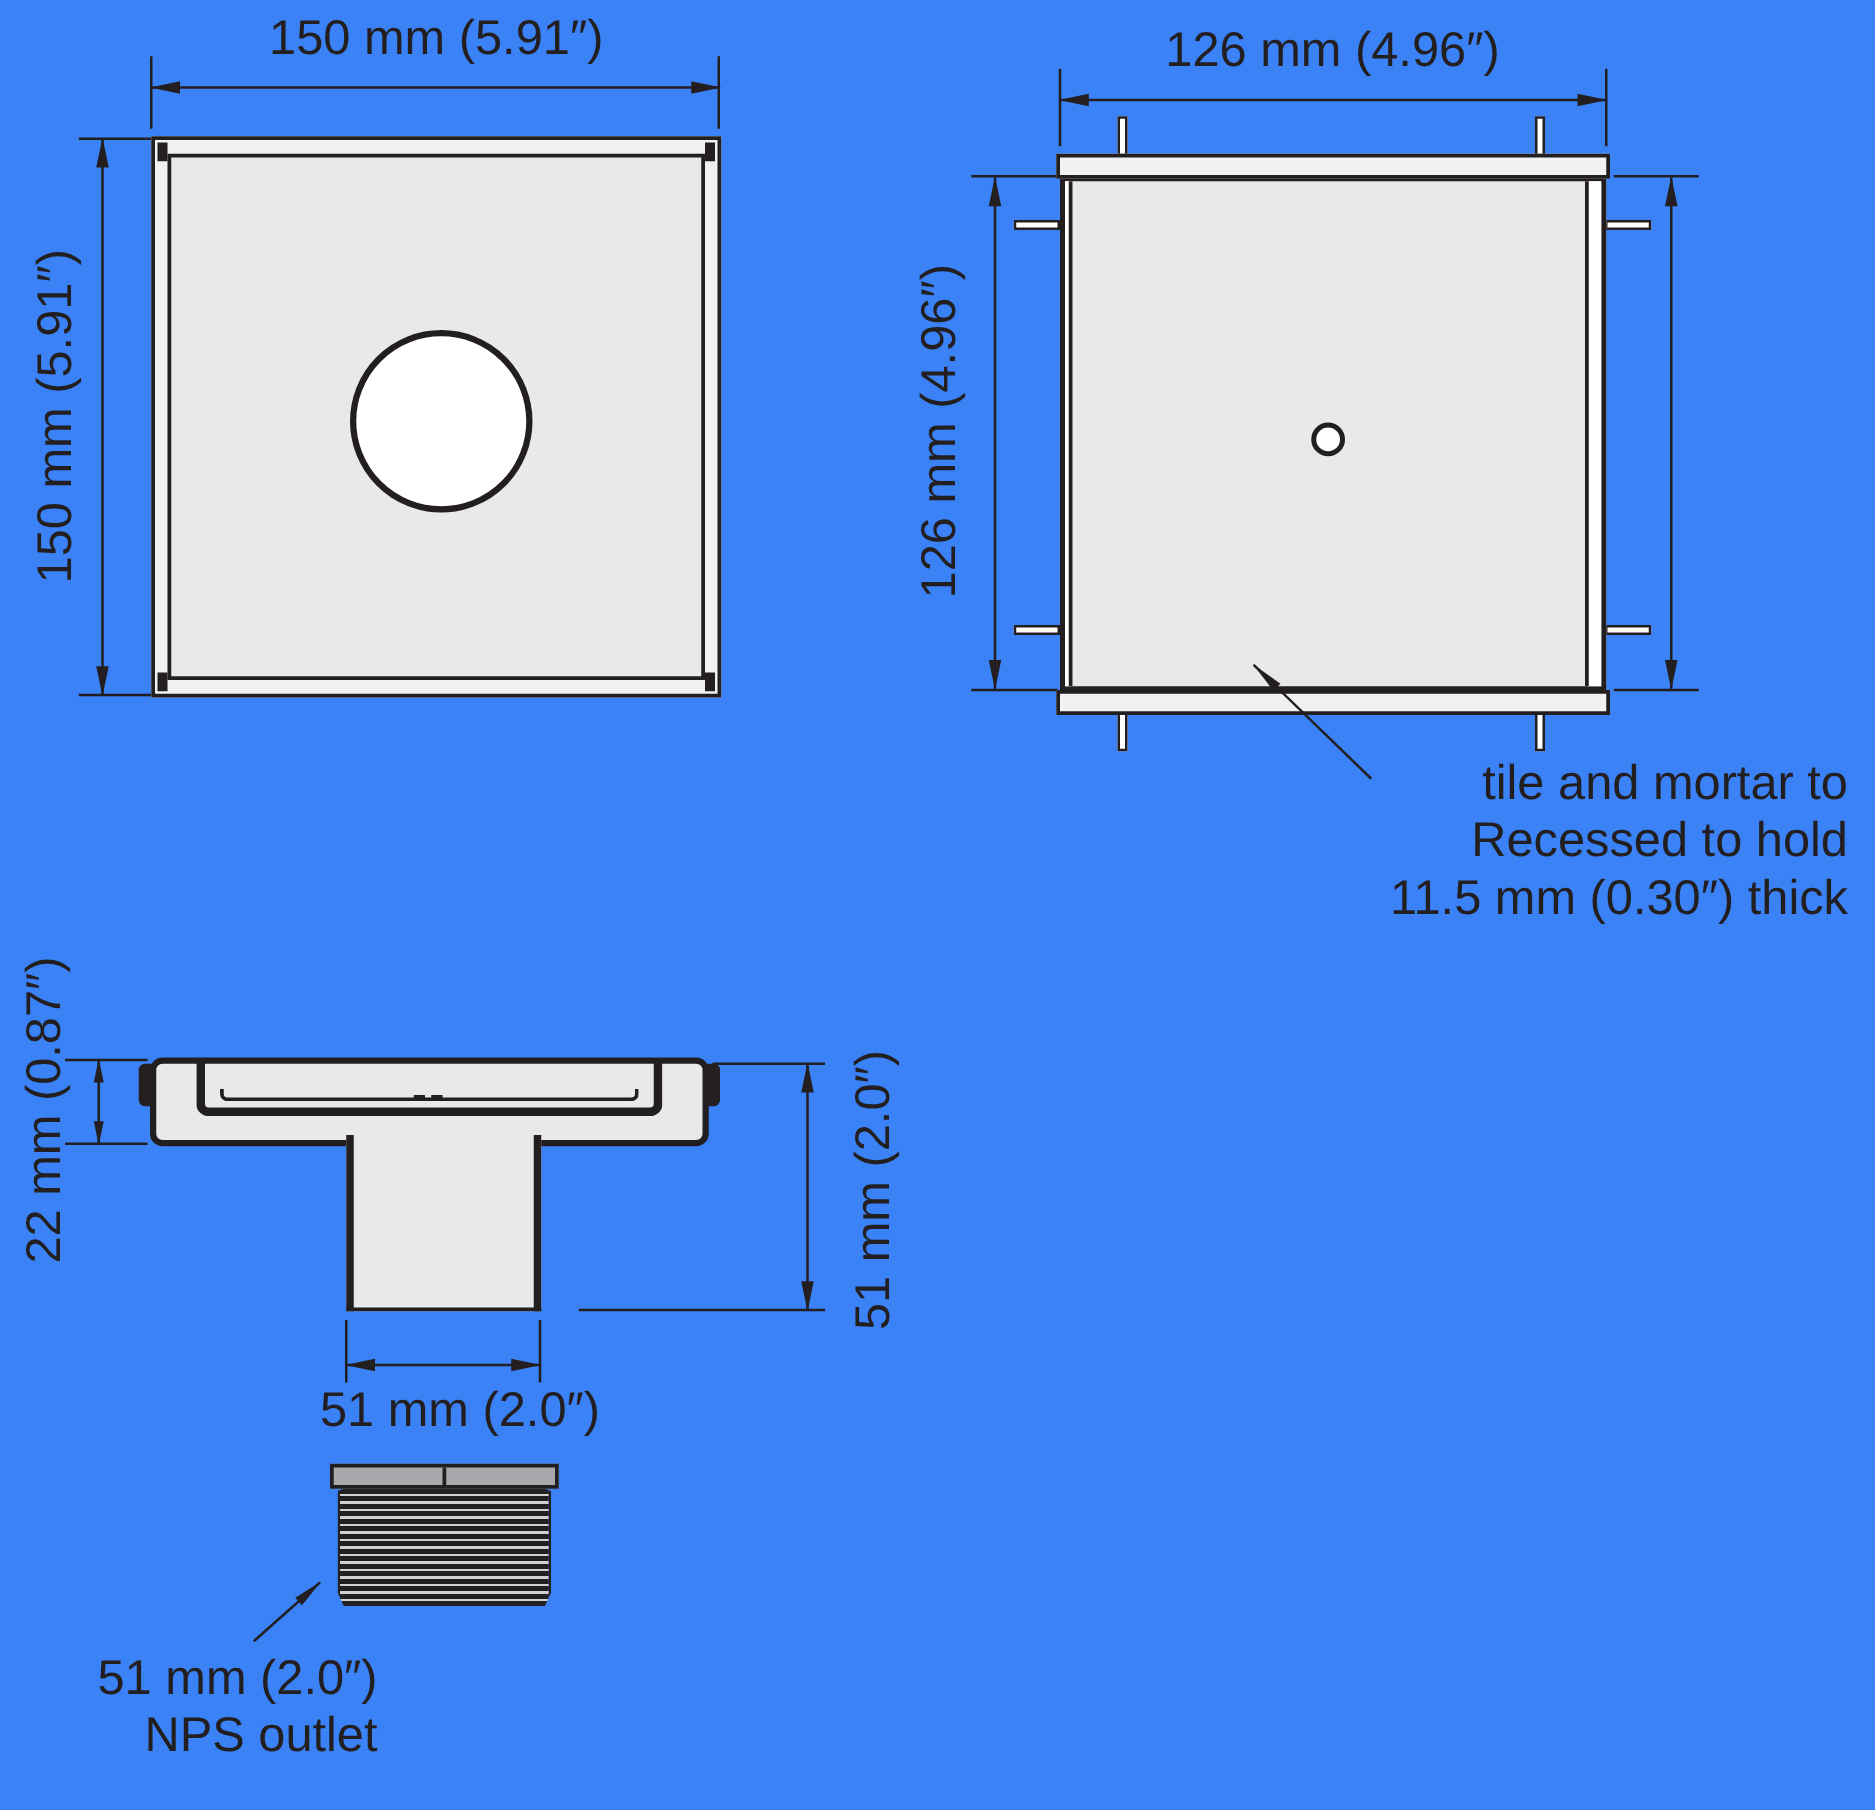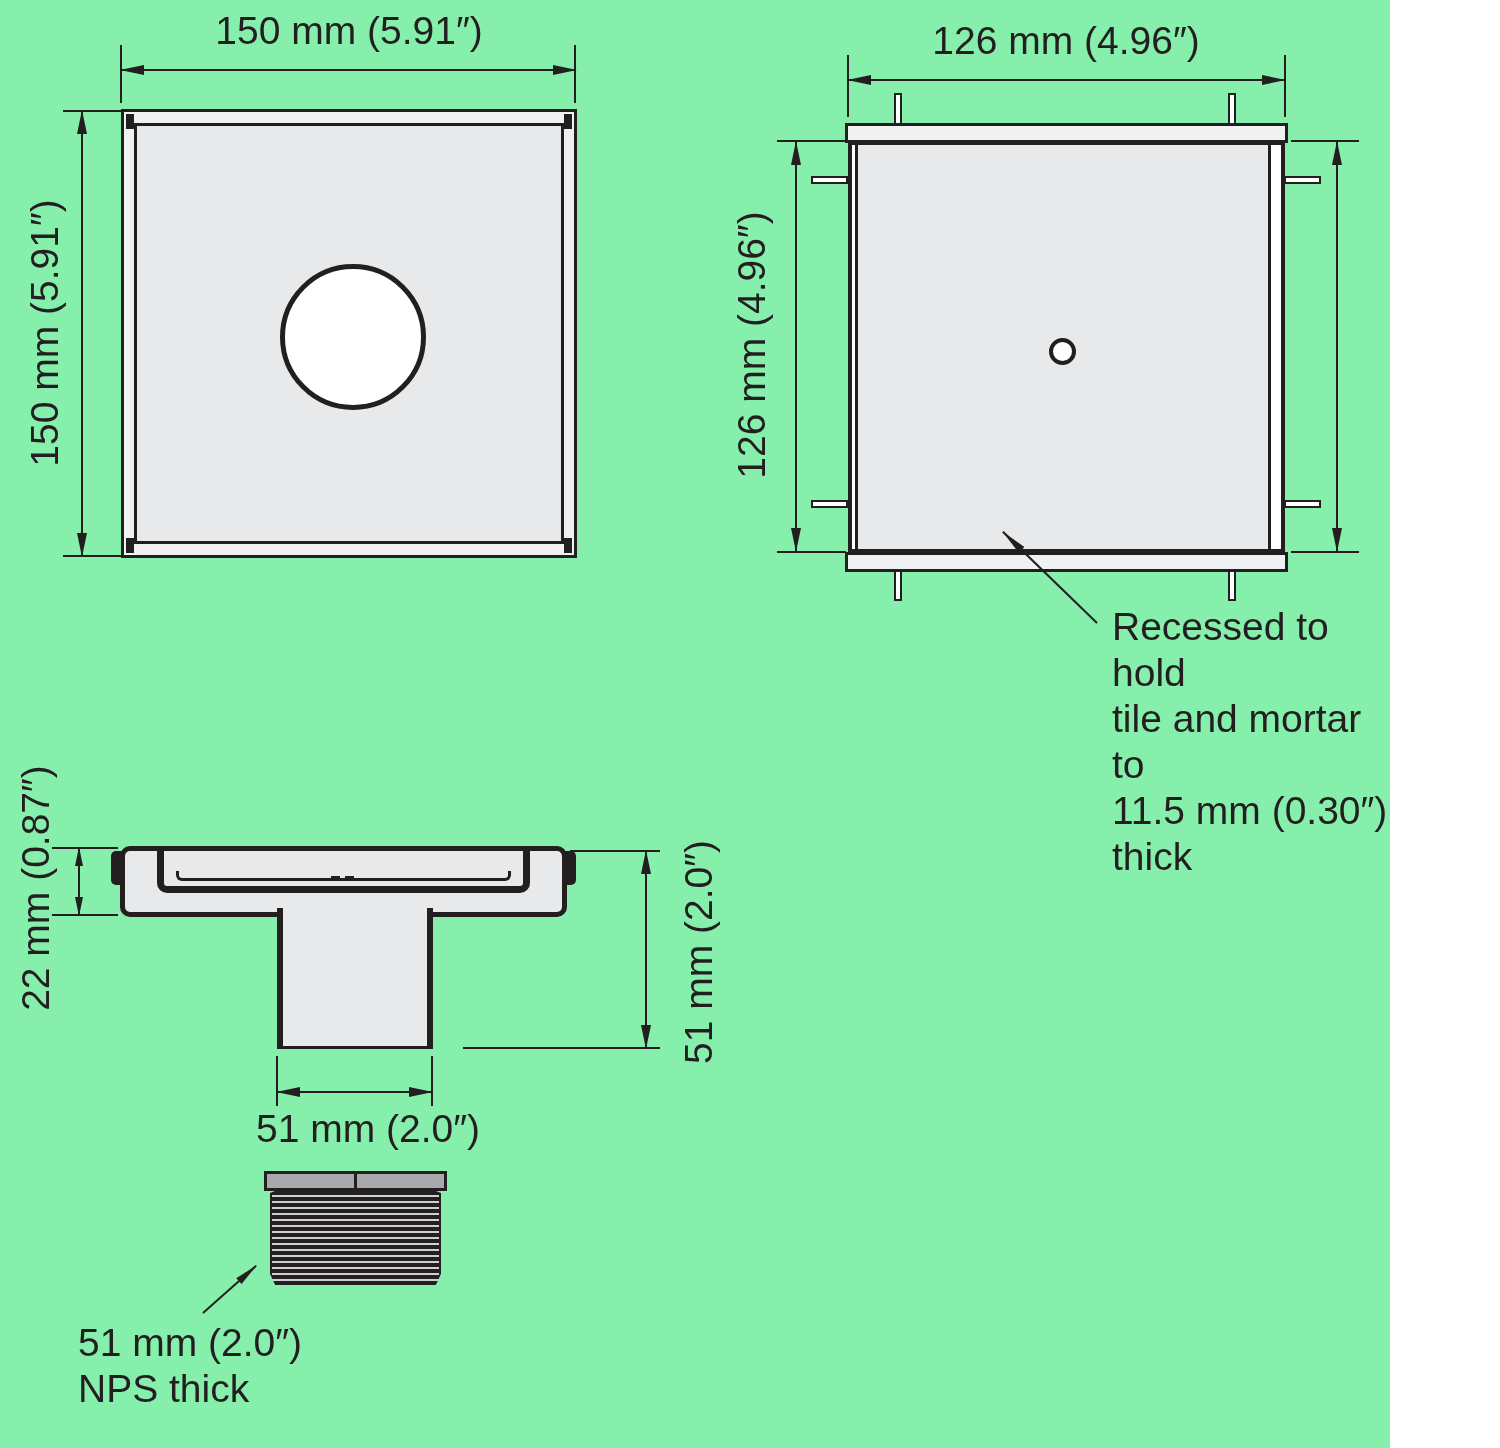--- a/index.html
+++ b/index.html
@@ -4,22 +4,22 @@
 <style>
   :root{
     --line:#231f20;
     --fill:#e8e9ea;
     --fill-light:#f0f1f2;
     --cap:#a7a9ac;
   }
   *{margin:0;padding:0;box-sizing:border-box;}
   html,body{background:#fff;}
   #canvas{
-    position:relative;width:1390px;height:1448px;background:#86efac;overflow:hidden;
-    font-family:"Liberation Sans",sans-serif;color:var(--line);
+    position:relative;width:1500px;height:1448px;background:#3b82f6;overflow:hidden;
+    font-family:"Liberation Sans",sans-serif;color:var(--line);text-align:right;
   }
   .ln{position:absolute;background:var(--line);}
   .lbl{position:absolute;font-size:39px;white-space:nowrap;color:var(--line);transform:translate(-50%,-50%);}
   .lbl.rot{transform:translate(-50%,-50%) rotate(-90deg);}
   .note{position:absolute;font-size:39px;line-height:46px;color:var(--line);}
   .shape{position:absolute;}
   .ah{position:absolute;width:0;height:0;}
   .ah.l{left:-1px;top:50%;transform:translateY(-50%);
         border-top:5.5px solid transparent;border-bottom:5.5px solid transparent;border-right:24px solid var(--line);}
   .ah.r{right:-1px;top:50%;transform:translateY(-50%);
@@ -101,22 +101,22 @@
     <div class="shape" style="right:0;top:0;bottom:0;width:13px;background:#fff;border-left:3px solid var(--line);"></div>
   </div>
   <div class="shape" style="left:845px;top:123px;width:443px;height:20px;border:3px solid var(--line);background:var(--fill-light);"></div>
   <div class="shape" style="left:845px;top:552px;width:443px;height:20px;border:3px solid var(--line);background:var(--fill-light);"></div>
   <div class="shape" style="left:1049px;top:338px;width:27px;height:27px;border:4px solid var(--line);border-radius:50%;background:#fff;"></div>
 
   <div class="ln" style="left:1097px;top:622px;width:131px;height:2px;transform:rotate(-135.9deg);transform-origin:0 50%;">
     <span class="ah r slim"></span>
   </div>
   <div class="note" style="left:1112px;top:604px;">
+    <div>tile and mortar to</div>
     <div>Recessed to hold</div>
-    <div>tile and mortar to</div>
     <div>11.5 mm (0.30″) thick</div>
   </div>
 
   <div class="ln" style="left:52px;top:847px;width:66px;height:2px;"></div>
   <div class="ln" style="left:52px;top:914px;width:66px;height:2px;"></div>
   <div class="ln" style="left:78px;top:848px;width:2px;height:67px;">
     <span class="ah u sm"></span>
     <span class="ah d sm"></span>
   </div>
   <div class="lbl rot" style="left:36px;top:888px;">22 mm (0.87″)</div>
@@ -152,16 +152,16 @@
   <div class="shape" style="left:270px;top:1191px;width:171px;height:94px;
               background:repeating-linear-gradient(180deg,#242021 0px,#242021 4px,#cfd0d1 4px,#cfd0d1 6px);
               border-left:2px solid #242021;border-right:2px solid #242021;
               clip-path:polygon(0% 2%,3% 0%,97% 0%,100% 2%,100% 88%,97% 100%,3% 100%,0% 88%);"></div>
 
   <div class="ln" style="left:203px;top:1312px;width:71px;height:2px;transform:rotate(-41.6deg);transform-origin:0 50%;">
     <span class="ah r slim" style="border-left-width:24px;border-top-width:4.5px;border-bottom-width:4.5px;"></span>
   </div>
   <div class="note" style="left:78px;top:1320px;">
     <div>51 mm (2.0″)</div>
-    <div>NPS thick</div>
+    <div>NPS outlet</div>
   </div>
 
 </div>
 
 </body></html>

